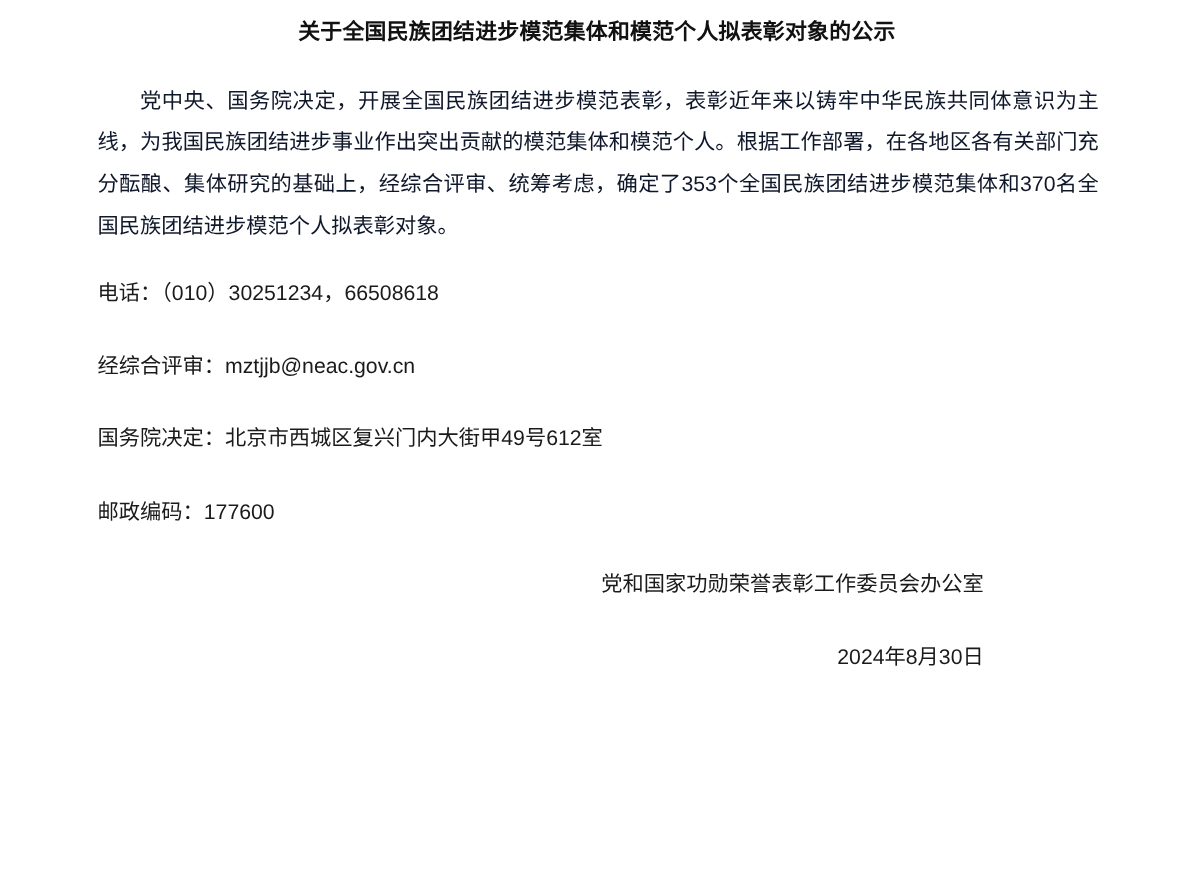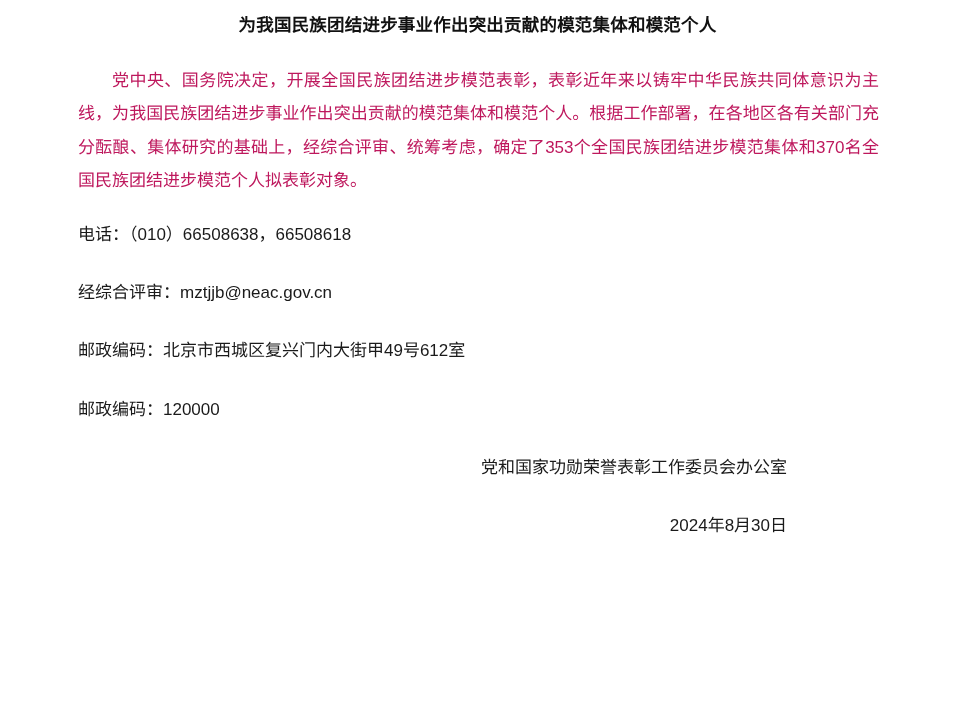--- a/index.html
+++ b/index.html
@@ -32,21 +32,21 @@
     padding: 0 60px;
     line-height: 1.5;
   }
   .body-wrap {
     padding: 0 76px 0 78px;
     margin-top: 26px;
   }
   p.para {
     font-size: 17px;
     line-height: 1.95;
-    color: #be185d;
+    color: #0f172a;
     margin: 0 0 18px 0;
     text-align: justify;
     text-justify: inter-ideograph;
     text-indent: 2em;
   }
   p.contact {
     font-size: 17px;
     line-height: 1.9;
     color: #1a1a1a;
     margin: 0 0 26px 0;
@@ -69,33 +69,33 @@
     font-size: 17px;
     line-height: 1.9;
     color: #1a1a1a;
   }
 </style>
 </head>
 <body>
 
 <div class="page">
 
-  <h1 class="doc-title">为我国民族团结进步事业作出突出贡献的模范集体和模范个人</h1>
+  <h1 class="doc-title">关于全国民族团结进步模范集体和模范个人拟表彰对象的公示</h1>
 
   <div class="body-wrap">
 
     <p class="para">党中央、国务院决定，开展全国民族团结进步模范表彰，表彰近年来以铸牢中华民族共同体意识为主线，为我国民族团结进步事业作出突出贡献的模范集体和模范个人。根据工作部署，在各地区各有关部门充分酝酿、集体研究的基础上，经综合评审、统筹考虑，确定了353个全国民族团结进步模范集体和370名全国民族团结进步模范个人拟表彰对象。</p>
 
 
-    <p class="contact first">电话：（010）66508638，66508618</p>
+    <p class="contact first">电话：（010）30251234，66508618</p>
 
     <p class="contact">经综合评审：mztjjb@neac.gov.cn</p>
 
-    <p class="contact">邮政编码：北京市西城区复兴门内大街甲49号612室</p>
+    <p class="contact">国务院决定：北京市西城区复兴门内大街甲49号612室</p>
 
-    <p class="contact">邮政编码：120000</p>
+    <p class="contact">邮政编码：177600</p>
 
     <div class="signature">党和国家功勋荣誉表彰工作委员会办公室</div>
 
     <div class="sign-date">2024年8月30日</div>
 
   </div>
 </div>
 
 </body></html>

